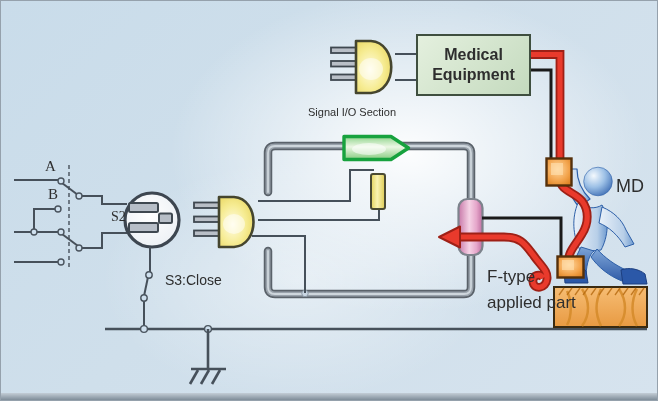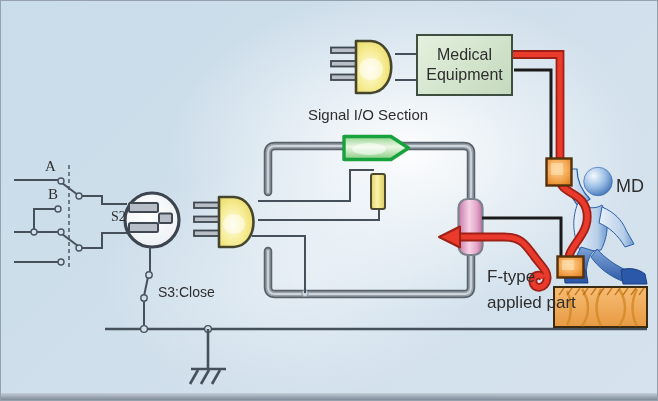--- a/index.html
+++ b/index.html
@@ -12,30 +12,30 @@
       linear-gradient(135deg,#c9dcea 0%,#cfdfeb 45%,#d6e3ee 100%);
   }
   .stage svg{position:absolute;left:0;top:0;}
   .bottom-bar{position:absolute;left:0;right:0;bottom:0;height:7px;
     background:linear-gradient(#c3cdd6,#7f8d99);}
   .lbl{position:absolute;color:var(--text,#2e2e2e);white-space:nowrap;}
   .serif{font-family:"Liberation Serif",serif;}
   .lbl-a{left:44px;top:157px;font-size:15px;}
   .lbl-b{left:47px;top:185px;font-size:15px;}
   .lbl-s2{left:70px;top:208px;font-size:14px;margin-left:40px;}
-  .lbl-s3{left:157px;top:271px;font-size:14px;margin-top:12px;}
-  .lbl-sio{left:307px;top:105px;font-size:15px;}
+  .lbl-s3{left:164px;top:271px;font-size:14px;}
+  .lbl-sio{left:307px;top:105px;font-size:11px;}
   .lbl-dut{left:387px;top:234px;font-size:28px;font-weight:bold;letter-spacing:1px;color:#2b2b2b;}
   .lbl-md{left:615px;top:175px;font-size:18px;}
   .lbl-ftype{left:486px;top:263px;font-size:17px;line-height:1.5;}
   .lbl-ftype span{display:block;}
-  .medbox{position:absolute;left:415px;top:33px;width:97px;height:62px;box-sizing:border-box;
+  .medbox{position:absolute;left:415px;top:33px;width:115px;height:62px;box-sizing:border-box;
     border:2px solid #3f4f3f;background:linear-gradient(135deg,#e4f0de,#c4dabe);
     display:flex;flex-direction:column;align-items:center;justify-content:center;
-    font-size:16px;color:#2e2e2e;line-height:1.25;}
+    font-size:16px;color:#2e2e2e;line-height:1.25;font-weight:bold;}
   
   .w-thin{stroke:var(--wire,#46505a);stroke-width:2;fill:none;}
   .w-bus{stroke:var(--wire,#46505a);stroke-width:2.6;fill:none;}
   .dash{stroke:var(--wire,#46505a);stroke-width:1.4;fill:none;stroke-dasharray:4 3;}
   .tube1{stroke:#5a626a;stroke-width:8.5;fill:none;stroke-linecap:round;stroke-linejoin:round;}
   .tube2{stroke:#99a2ab;stroke-width:5;fill:none;stroke-linecap:round;stroke-linejoin:round;}
   .tube3{stroke:#ced6dc;stroke-width:1.8;fill:none;stroke-linecap:round;stroke-linejoin:round;}
   .blk{stroke:var(--black-cable,#1a1a1a);stroke-width:3;fill:none;stroke-linejoin:miter;}
   .redo{stroke:#9e2016;stroke-width:8.8;fill:none;stroke-linejoin:miter;}
   .redi{stroke:var(--red-cable,#e93a2c);stroke-width:5.2;fill:none;stroke-linejoin:miter;}

